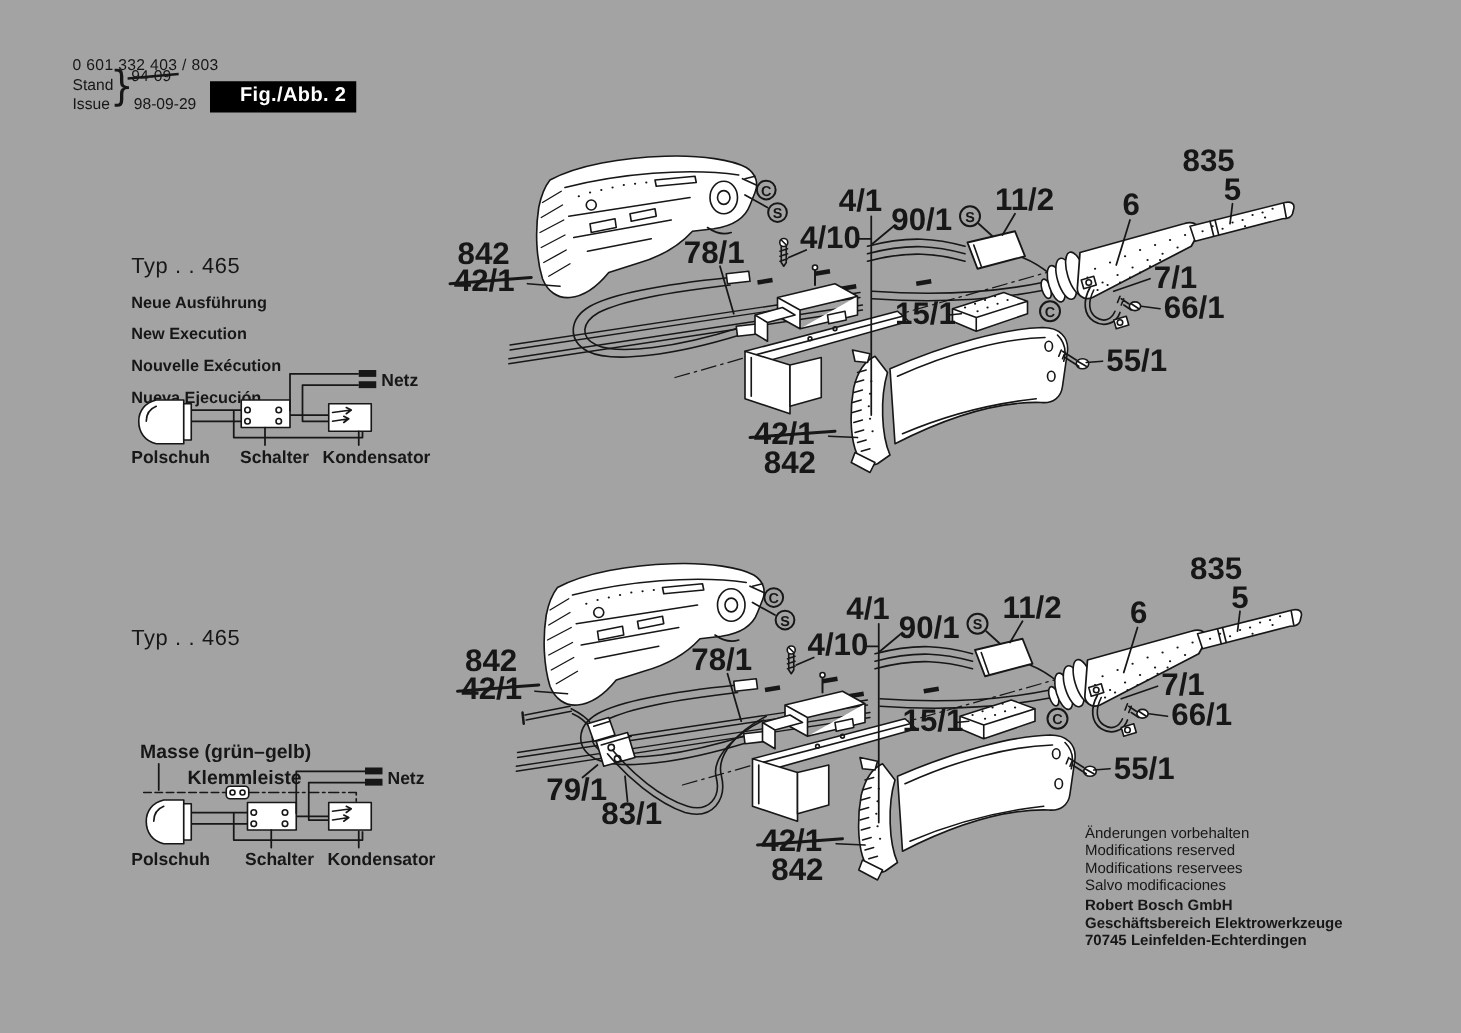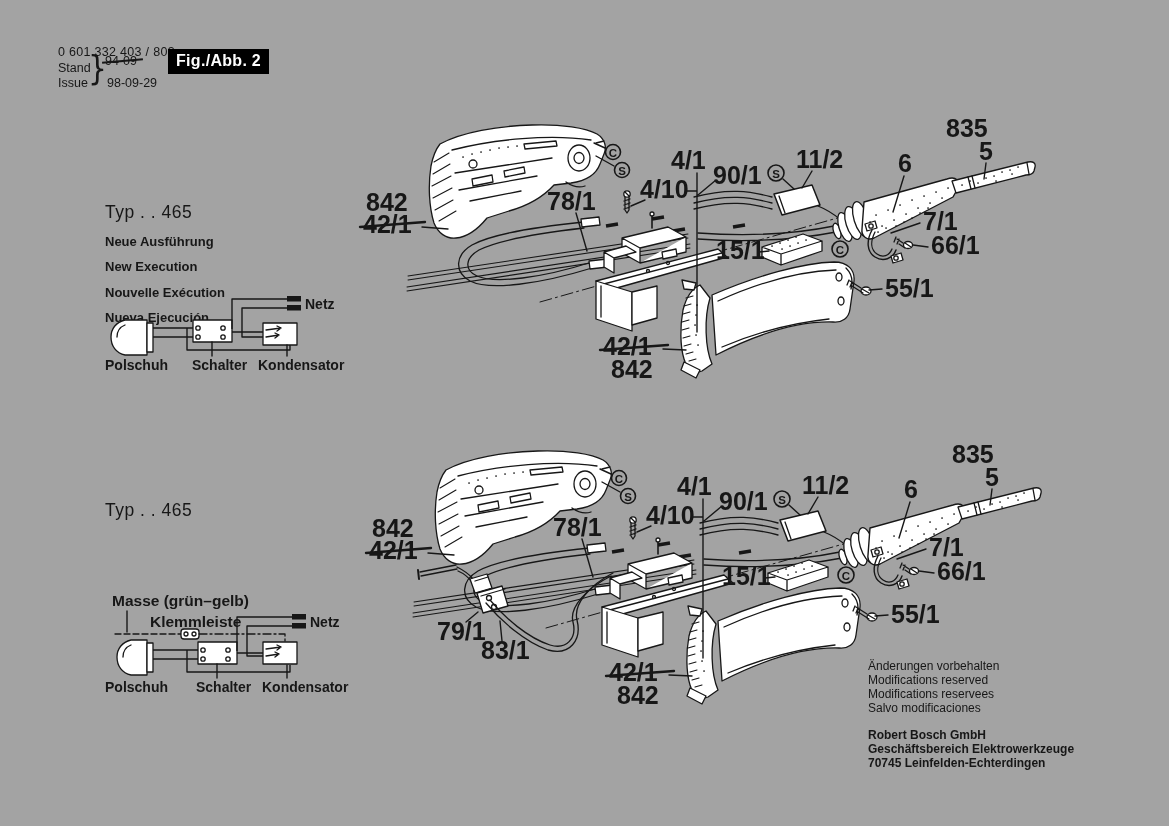--- a/index.html
+++ b/index.html
@@ -10,32 +10,32 @@
   .hdr .pn{position:absolute;left:1px;top:4px;letter-spacing:.3px;}
   .hdr .lbl1{position:absolute;left:1px;top:20px;}
   .hdr .lbl2{position:absolute;left:1px;top:35px;}
   .hdr .brace{position:absolute;left:30px;top:8px;font-size:33px;font-weight:400;
               font-family:"DejaVu Sans",sans-serif;transform:scaleX(.9);}
   .hdr .v1{position:absolute;left:48px;top:13px;}
   .hdr .v2{position:absolute;left:50px;top:35px;}
   .struck{position:relative;display:inline-block;}
   .struck::after{content:"";position:absolute;left:-3px;right:-6px;top:46%;
                  border-top:2px solid #171717;transform:rotate(-5deg);}
-  .figbox{position:absolute;left:111px;top:8px;background:#000;color:#fff;
-          font-weight:bold;font-size:16px;padding:3px 8px 4px 8px;letter-spacing:.3px;}
+  .figbox{position:absolute;left:111px;top:24px;background:#000;color:#fff;
+          font-weight:bold;font-size:16px;padding:3px 8px 4px 24px;letter-spacing:.3px;}
   
   .typ{position:absolute;left:105px;width:200px;}
   .typ .t{font-size:17.5px;font-weight:normal;letter-spacing:.5px;}
   .typ .ln{font-size:13px;font-weight:bold;line-height:13.4px;margin-top:12px;}
   .typ .lns{margin-top:10px;}
   
   .foot{position:absolute;left:868px;top:659px;width:230px;}
   .foot .n{font-size:12px;line-height:14px;}
   .foot .c{font-size:12px;line-height:14px;font-weight:bold;}
-  .foot .co{margin-top:13px;}
+  .foot .co{margin-top:2px;}
   
   svg{position:absolute;left:0;top:0;}
   .plbl{font:bold 25px "Liberation Sans",sans-serif;fill:#171717;}
   .clbl{font:bold 11.5px "Liberation Sans",sans-serif;fill:#171717;text-anchor:middle;}
   .wlbl{font:bold 14px "Liberation Sans",sans-serif;fill:#171717;}
   .wlbl2{font:bold 15.5px "Liberation Sans",sans-serif;fill:#171717;}
   .ink{stroke:#171717;fill:none;stroke-width:1.3;stroke-linecap:round;stroke-linejoin:round;}
   .inkf{stroke:#171717;fill:#fff;stroke-width:1.3;stroke-linejoin:round;}
   .ld{stroke:#171717;fill:none;stroke-width:1.4;stroke-linecap:round;}
   .strike{stroke:#171717;stroke-width:2.4;stroke-linecap:round;}

